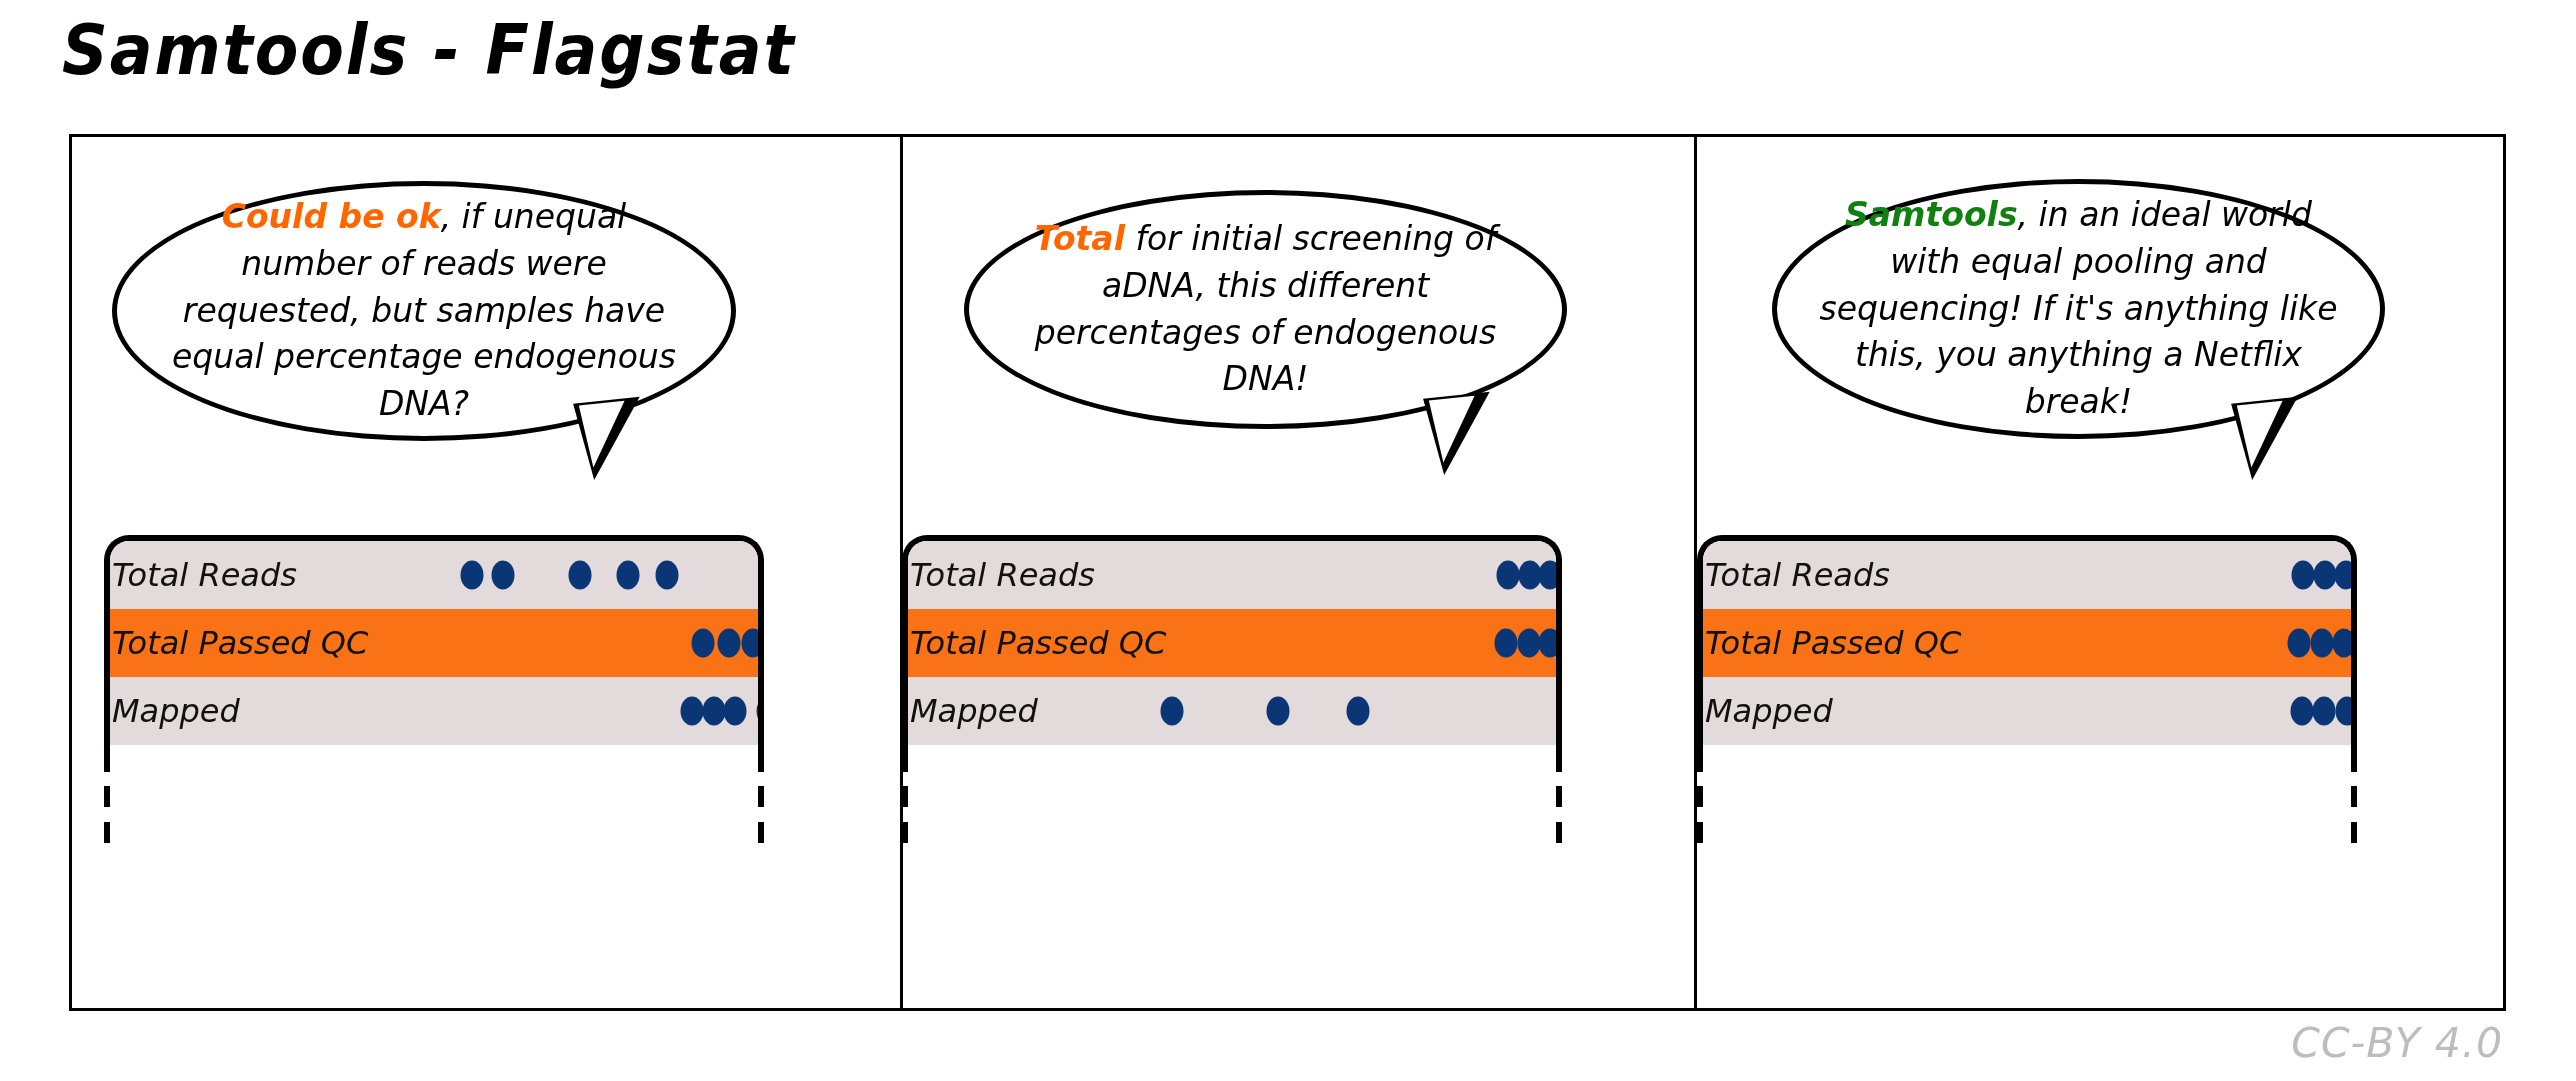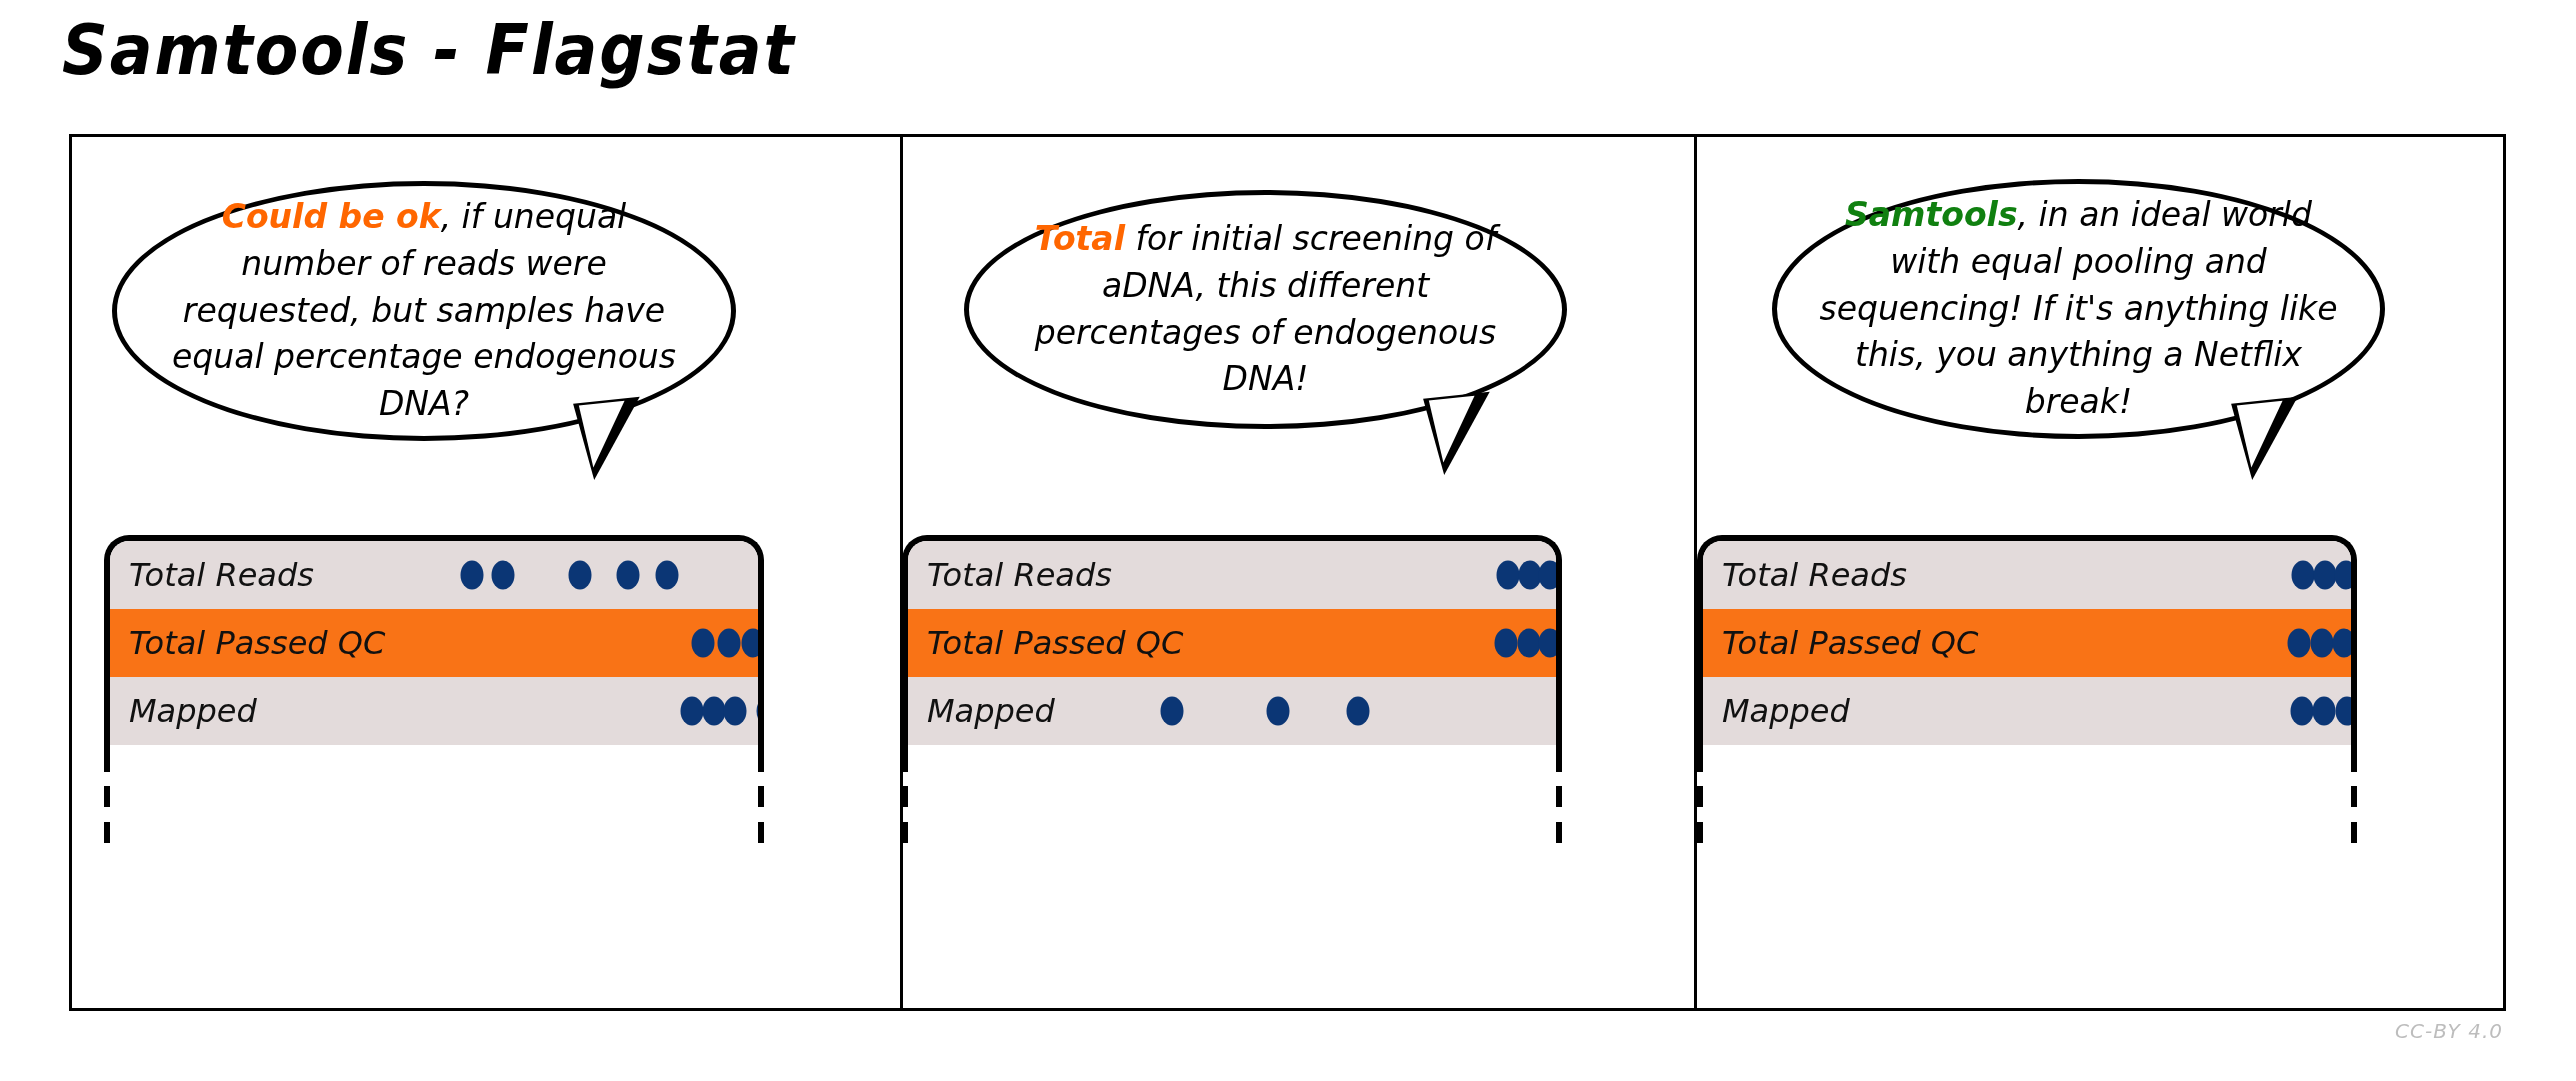--- a/index.html
+++ b/index.html
@@ -46,21 +46,21 @@
     color: #b4b4b4;
     white-space: nowrap;
     margin-top: 40px;
   }
   #license {
     position: absolute;
     right: 73px;
     top: 1019px;
     font-family: "DejaVu Sans", sans-serif;
     font-style: italic;
-    font-size: 20px;
+    font-size: 41px;
     letter-spacing: 1px;
     color: #bdbdbd;
     white-space: nowrap;
   }
 
   
   #frame {
     position: absolute;
     left: 69px;
     top: 134px;
@@ -156,21 +156,21 @@
     display: flex;
     align-items: center;
     background: #f97316;
   }
   .row.shaded { background: #e3dbdb; }
   .row-label {
     font-family: "DejaVu Sans", sans-serif;
     font-style: italic;
     font-size: 32px;
     color: #111111;
-    padding-left: 19px;
+    padding-left: 2px;
     white-space: nowrap;
     z-index: 2;
   }
   .dot-layer {
     position: absolute;
     left: 0; top: 0;
     width: 100%; height: 100%;
     pointer-events: none;
   }
   .dot {

